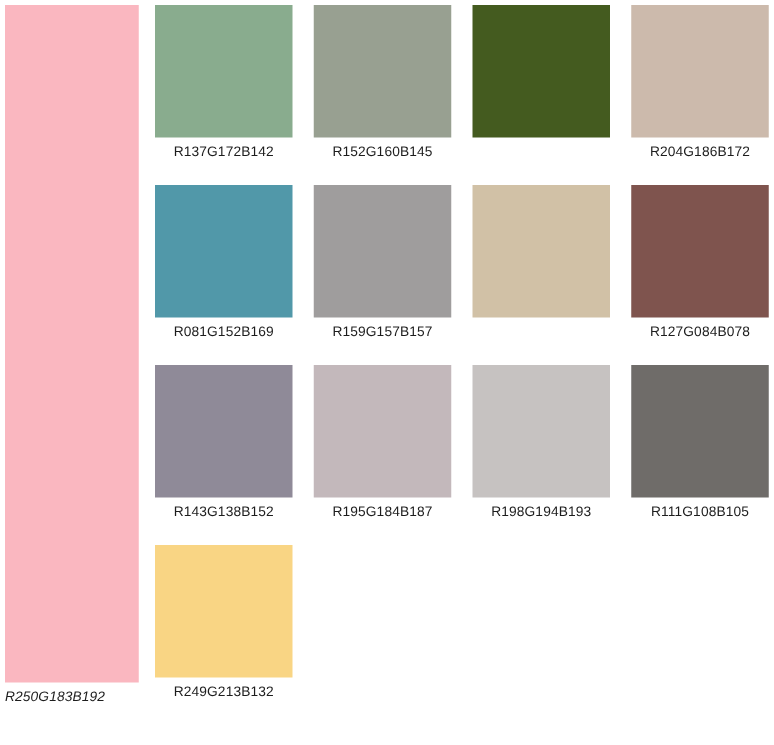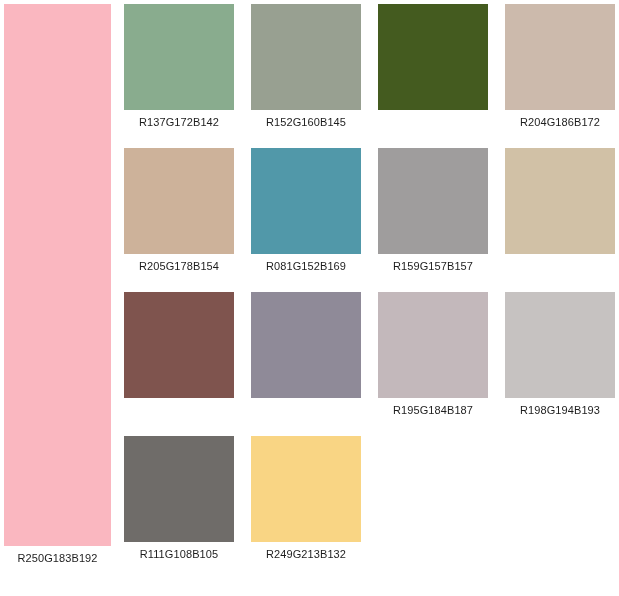--- a/index.html
+++ b/index.html
@@ -30,27 +30,28 @@
     width: 107px;
   }
   .feature-chip {
     width: 107px;
     height: 542px;
     display: block;
   }
   .feature-label {
     display: block;
     width: 107px;
-    text-align: center;
+    text-align: left;
     font-size: 11px;
     line-height: 14px;
     color: #1d1d1d;
     letter-spacing: 0.1px;
     padding-top: 5px;
     white-space: nowrap;
+    font-style: italic;
   }
 
   
   #swatch-grid {
     position: absolute;
     left: 124px;
     top: 4px;
     width: 492px;
     display: grid;
     grid-template-columns: repeat(4, 110px);
@@ -101,39 +102,37 @@
         <span class="swatch-label">R152G160B145</span>
       </div>
       <div class="swatch-cell">
         <span class="swatch-chip" style="background-color: rgb(68, 91, 31);"></span>
       </div>
       <div class="swatch-cell">
         <span class="swatch-chip" style="background-color: rgb(204, 186, 172);"></span>
         <span class="swatch-label">R204G186B172</span>
       </div>
       <div class="swatch-cell">
-        <span class="swatch-chip" style="background-color: rgb(205, 178, 154);"></span>
-        <span class="swatch-label">R205G178B154</span>
-      </div>
-      <div class="swatch-cell">
         <span class="swatch-chip" style="background-color: rgb(81, 152, 169);"></span>
         <span class="swatch-label">R081G152B169</span>
       </div>
       <div class="swatch-cell">
         <span class="swatch-chip" style="background-color: rgb(159, 157, 157);"></span>
         <span class="swatch-label">R159G157B157</span>
       </div>
       <div class="swatch-cell">
         <span class="swatch-chip" style="background-color: rgb(209, 193, 166);"></span>
       </div>
       <div class="swatch-cell">
         <span class="swatch-chip" style="background-color: rgb(127, 84, 78);"></span>
+        <span class="swatch-label">R127G084B078</span>
       </div>
       <div class="swatch-cell">
         <span class="swatch-chip" style="background-color: rgb(143, 138, 152);"></span>
+        <span class="swatch-label">R143G138B152</span>
       </div>
       <div class="swatch-cell">
         <span class="swatch-chip" style="background-color: rgb(195, 184, 187);"></span>
         <span class="swatch-label">R195G184B187</span>
       </div>
       <div class="swatch-cell">
         <span class="swatch-chip" style="background-color: rgb(198, 194, 193);"></span>
         <span class="swatch-label">R198G194B193</span>
       </div>
       <div class="swatch-cell">

